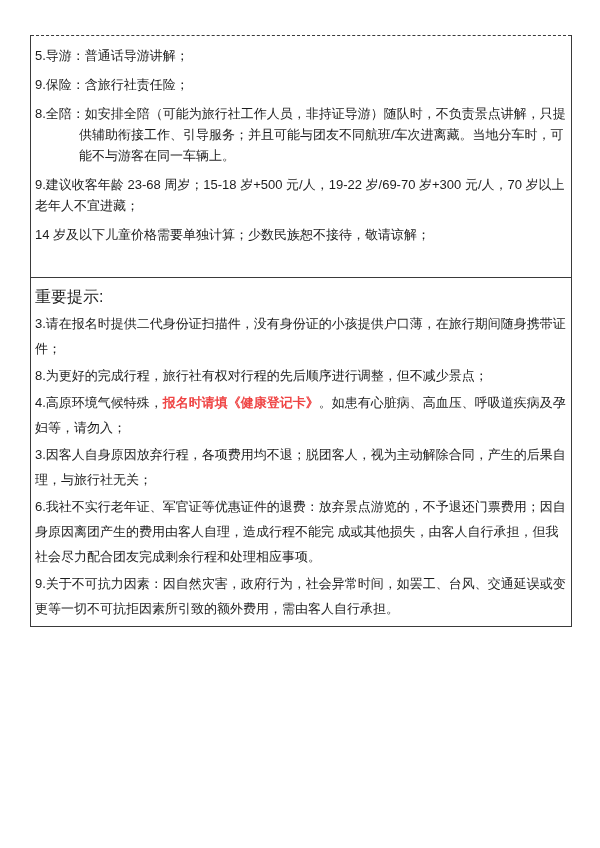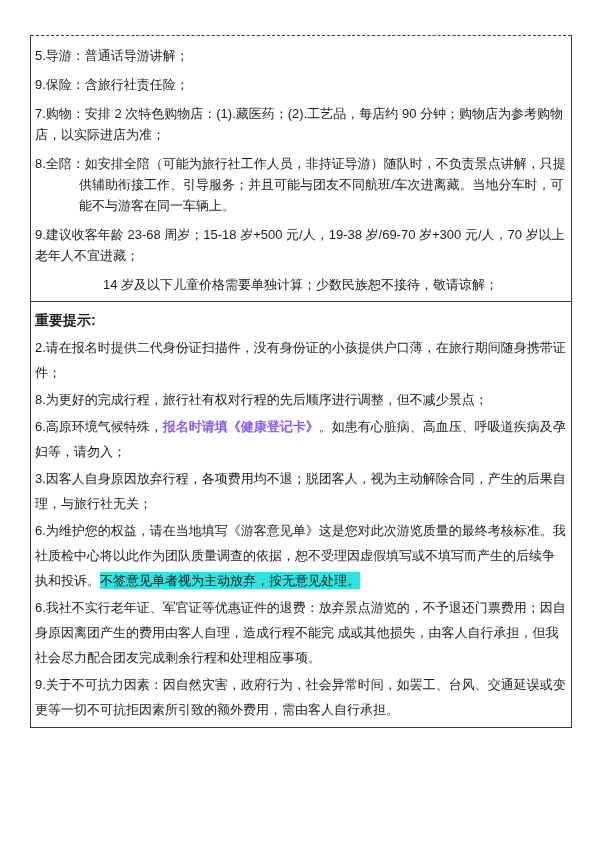--- a/index.html
+++ b/index.html
@@ -16,54 +16,52 @@
     border-left: 1px solid #3a3a3a;
     border-right: 1px solid #3a3a3a;
     width: 542px;
   }
   .sec { padding: 6px 5px 4px 4px; font-size: 13px; }
 
   
   .sec-terms {
     border-top: 1px dashed #3a3a3a;
     border-bottom: 1px solid #3a3a3a;
-    padding: 9px 5px 2px 4px;
+    padding: 9px 5px 18px 4px;
   }
   .sec-terms p { margin: 0 0 8px; line-height: 21px; }
   .sec-terms p.hang { padding-left: 44px; text-indent: -44px; }
-  .sec-terms p:last-child { margin-bottom: 4px; text-align: center; }
+  .sec-terms p:last-child { margin-bottom: 14px; }
 
   
   .sec-important { border-bottom: 1px solid #3a3a3a; padding: 6px 5px 3px 4px; }
   .sec-important p { margin: 0 0 2px; line-height: 25px; }
-  .heading { font-weight: 700; font-size: 14px; }
-  .red-bold { color: #8b5cf6; font-weight: 700; }
+  .heading { font-weight: 400; font-size: 16px; }
+  .red-bold { color: #ef4444; font-weight: 700; }
   .hl { background: #2fe3e3; color: #101010; padding: 1px 0; }
 </style>
 </head>
 <body>
 
 <div class="page">
   <div class="doc">
 
     <section class="sec sec-terms">
       <p>5.导游：普通话导游讲解；</p>
       <p>9.保险：含旅行社责任险；</p>
-      <p>7.购物：安排 2 次特色购物店：(1).藏医药；(2).工艺品，每店约 90 分钟；购物店为参考购物店，以实际进店为准；</p>
       <p class="hang"><span>8.全陪：</span><span>如安排全陪（可能为旅行社工作人员，非持证导游）随队时，不负责景点讲解，只提供辅助衔接工作、引导服务；并且可能与团友不同航班/车次进离藏。当地分车时，可能不与游客在同一车辆上。</span></p>
-      <p>9.建议收客年龄 23-68 周岁；15-18 岁+500 元/人，19-38 岁/69-70 岁+300 元/人，70 岁以上老年人不宜进藏；</p>
+      <p>9.建议收客年龄 23-68 周岁；15-18 岁+500 元/人，19-22 岁/69-70 岁+300 元/人，70 岁以上老年人不宜进藏；</p>
       <p>14 岁及以下儿童价格需要单独计算；少数民族恕不接待，敬请谅解；</p>
     </section>
 
     <section class="sec sec-important">
       <p class="heading">重要提示:</p>
-      <p>2.请在报名时提供二代身份证扫描件，没有身份证的小孩提供户口薄，在旅行期间随身携带证件；</p>
+      <p>3.请在报名时提供二代身份证扫描件，没有身份证的小孩提供户口薄，在旅行期间随身携带证件；</p>
       <p>8.为更好的完成行程，旅行社有权对行程的先后顺序进行调整，但不减少景点；</p>
-      <p><span>6.高原环境气候特殊，</span><span class="red-bold">报名时请填《健康登记卡》</span><span>。如患有心脏病、高血压、呼吸道疾病及孕妇等，请勿入；</span></p>
+      <p><span>4.高原环境气候特殊，</span><span class="red-bold">报名时请填《健康登记卡》</span><span>。如患有心脏病、高血压、呼吸道疾病及孕妇等，请勿入；</span></p>
       <p>3.因客人自身原因放弃行程，各项费用均不退；脱团客人，视为主动解除合同，产生的后果自理，与旅行社无关；</p>
-      <p><span>6.为维护您的权益，请在当地填写《游客意见单》这是您对此次游览质量的最终考核标准。我社质检中心将以此作为团队质量调查的依据，恕不受理因虚假填写或不填写而产生的后续争执和投诉。</span><span class="hl">不签意见单者视为主动放弃，按无意见处理。</span></p>
       <p>6.我社不实行老年证、军官证等优惠证件的退费：放弃景点游览的，不予退还门票费用；因自身原因离团产生的费用由客人自理，造成行程不能完 成或其他损失，由客人自行承担，但我社会尽力配合团友完成剩余行程和处理相应事项。</p>
       <p>9.关于不可抗力因素：因自然灾害，政府行为，社会异常时间，如罢工、台风、交通延误或变更等一切不可抗拒因素所引致的额外费用，需由客人自行承担。</p>
 
     </section>
 
   </div>
 </div>
 
 </body></html>

